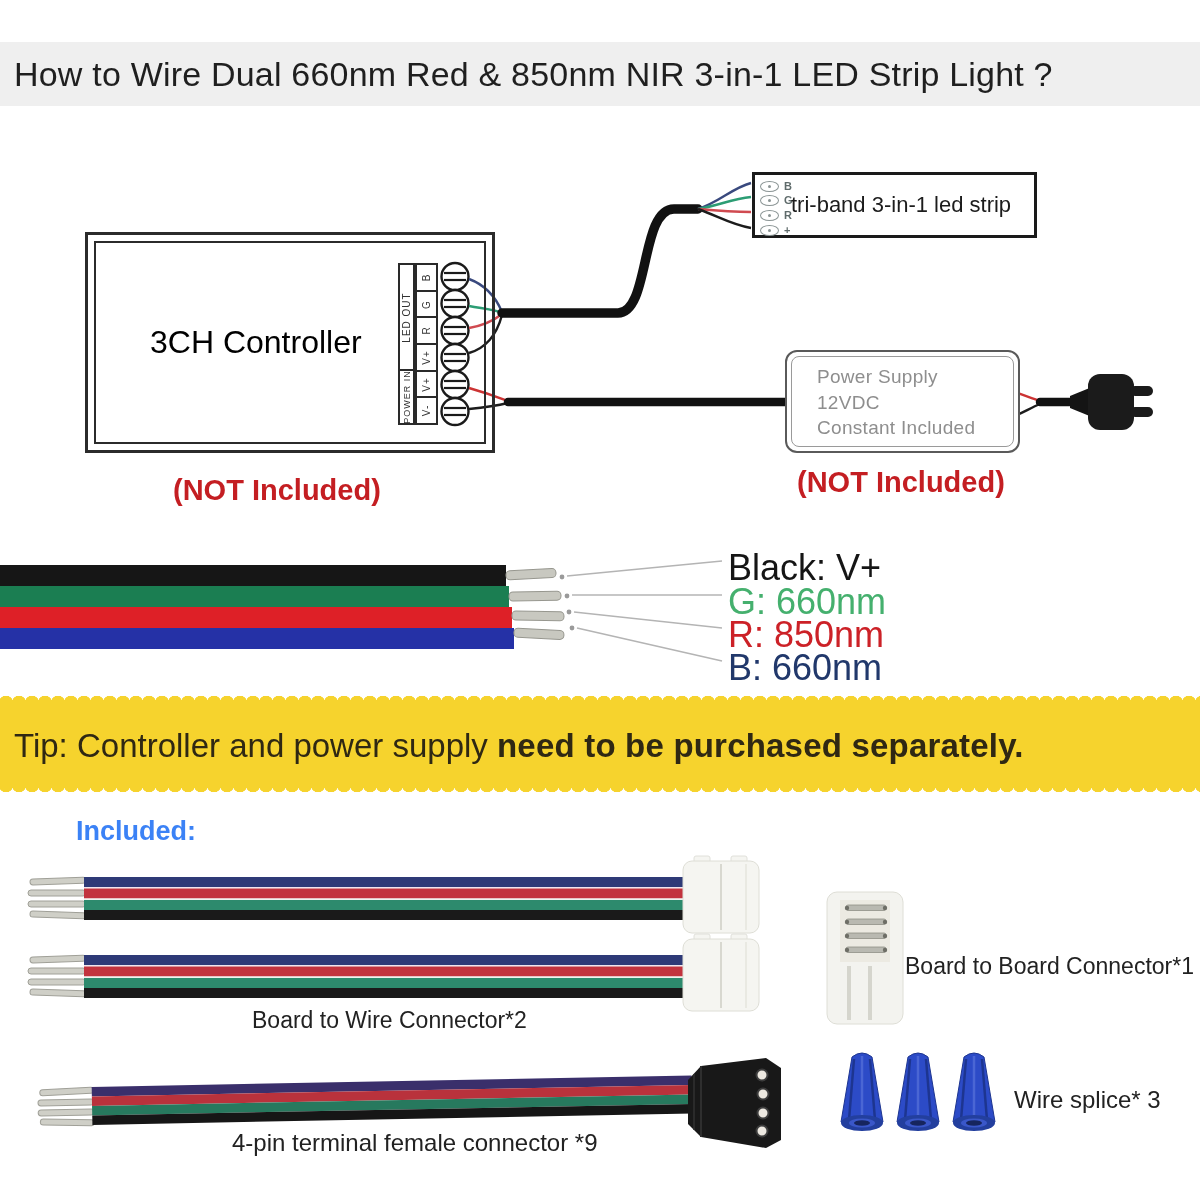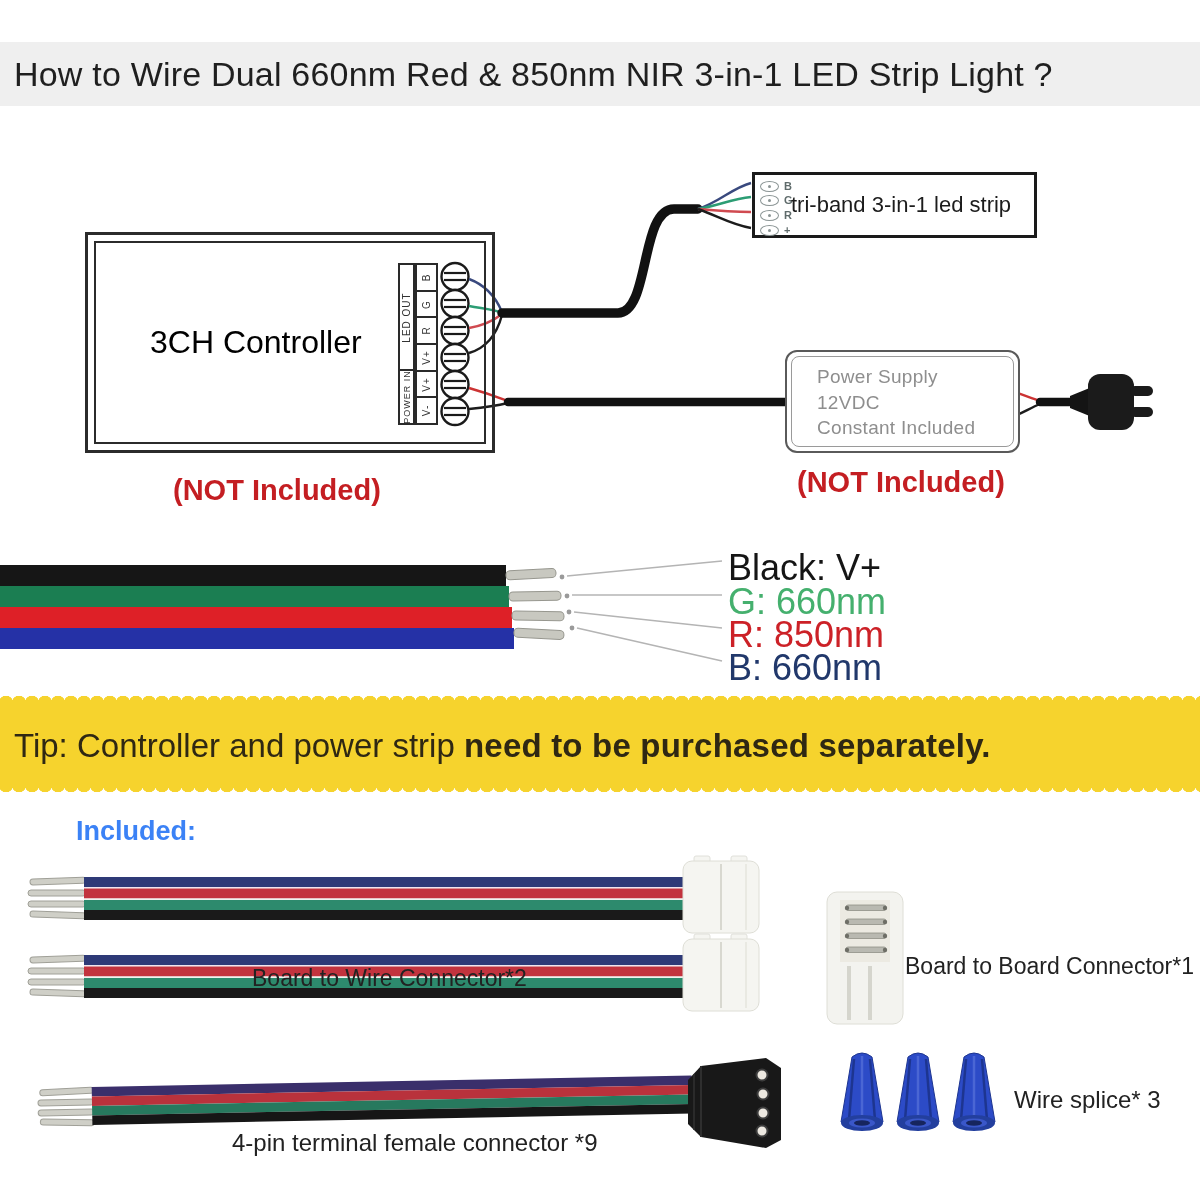--- a/index.html
+++ b/index.html
@@ -55,21 +55,21 @@
   .tip-mid{position:absolute;left:0;top:8px;right:0;bottom:8px;background:#f6d32d;}
   .zig{position:absolute;left:0;width:100%;height:8px;}
   .zig-t{top:0;background-image:radial-gradient(circle at 6px 9px,#f6d32d 7px,transparent 7.5px);background-size:13px 9px;}
   .zig-b{bottom:0;background-image:radial-gradient(circle at 6px -1px,#f6d32d 7px,transparent 7.5px);background-size:13px 9px;}
   .tip-text{position:absolute;left:14px;top:33px;font-size:33px;color:#2f2813;white-space:nowrap;}
   .tip-text b{font-weight:bold;letter-spacing:.2px;text-align:center;}
 
   
   .included-h{position:absolute;left:76px;top:816px;font-size:27px;font-weight:bold;color:#3b82f6;}
   .item-lbl{position:absolute;font-size:23px;color:#222;white-space:nowrap;}
-  .l1{left:252px;top:965px;}
+  .l1{left:252px;top:1007px;}
   .l2{left:905px;top:941px;margin-top:12px;}
   .l3{left:232px;top:1129px;font-size:24px;}
   .l4{left:1014px;top:1086px;font-size:24px;}
 </style>
 </head>
 <body>
 
 <div id="page">
 
   <svg id="art" width="1200" height="1200" viewBox="0 0 1200 1200">
@@ -370,21 +370,21 @@
   <div class="legend lg0">Black: V+</div>
   <div class="legend lg1">G: 660nm</div>
   <div class="legend lg2">R: 850nm</div>
   <div class="legend lg3">B: 660nm</div>
 
   <div class="tip-band">
     <div class="zig zig-t"></div>
     <div class="tip-mid"></div>
     <div class="zig zig-b"></div>
     <div class="tip-text">
-      <span>Tip: Controller and power strip </span><b>need to be purchased separately.</b>
+      <span>Tip: Controller and power supply </span><b>need to be purchased separately.</b>
     </div>
   </div>
 
   <div class="included-h">Included:</div>
   <div class="item-lbl l1">Board to Wire Connector*2</div>
   <div class="item-lbl l2">Board to Board Connector*1</div>
   <div class="item-lbl l3">4-pin terminal female connector *9</div>
   <div class="item-lbl l4">Wire splice* 3</div>
 
 </div>

